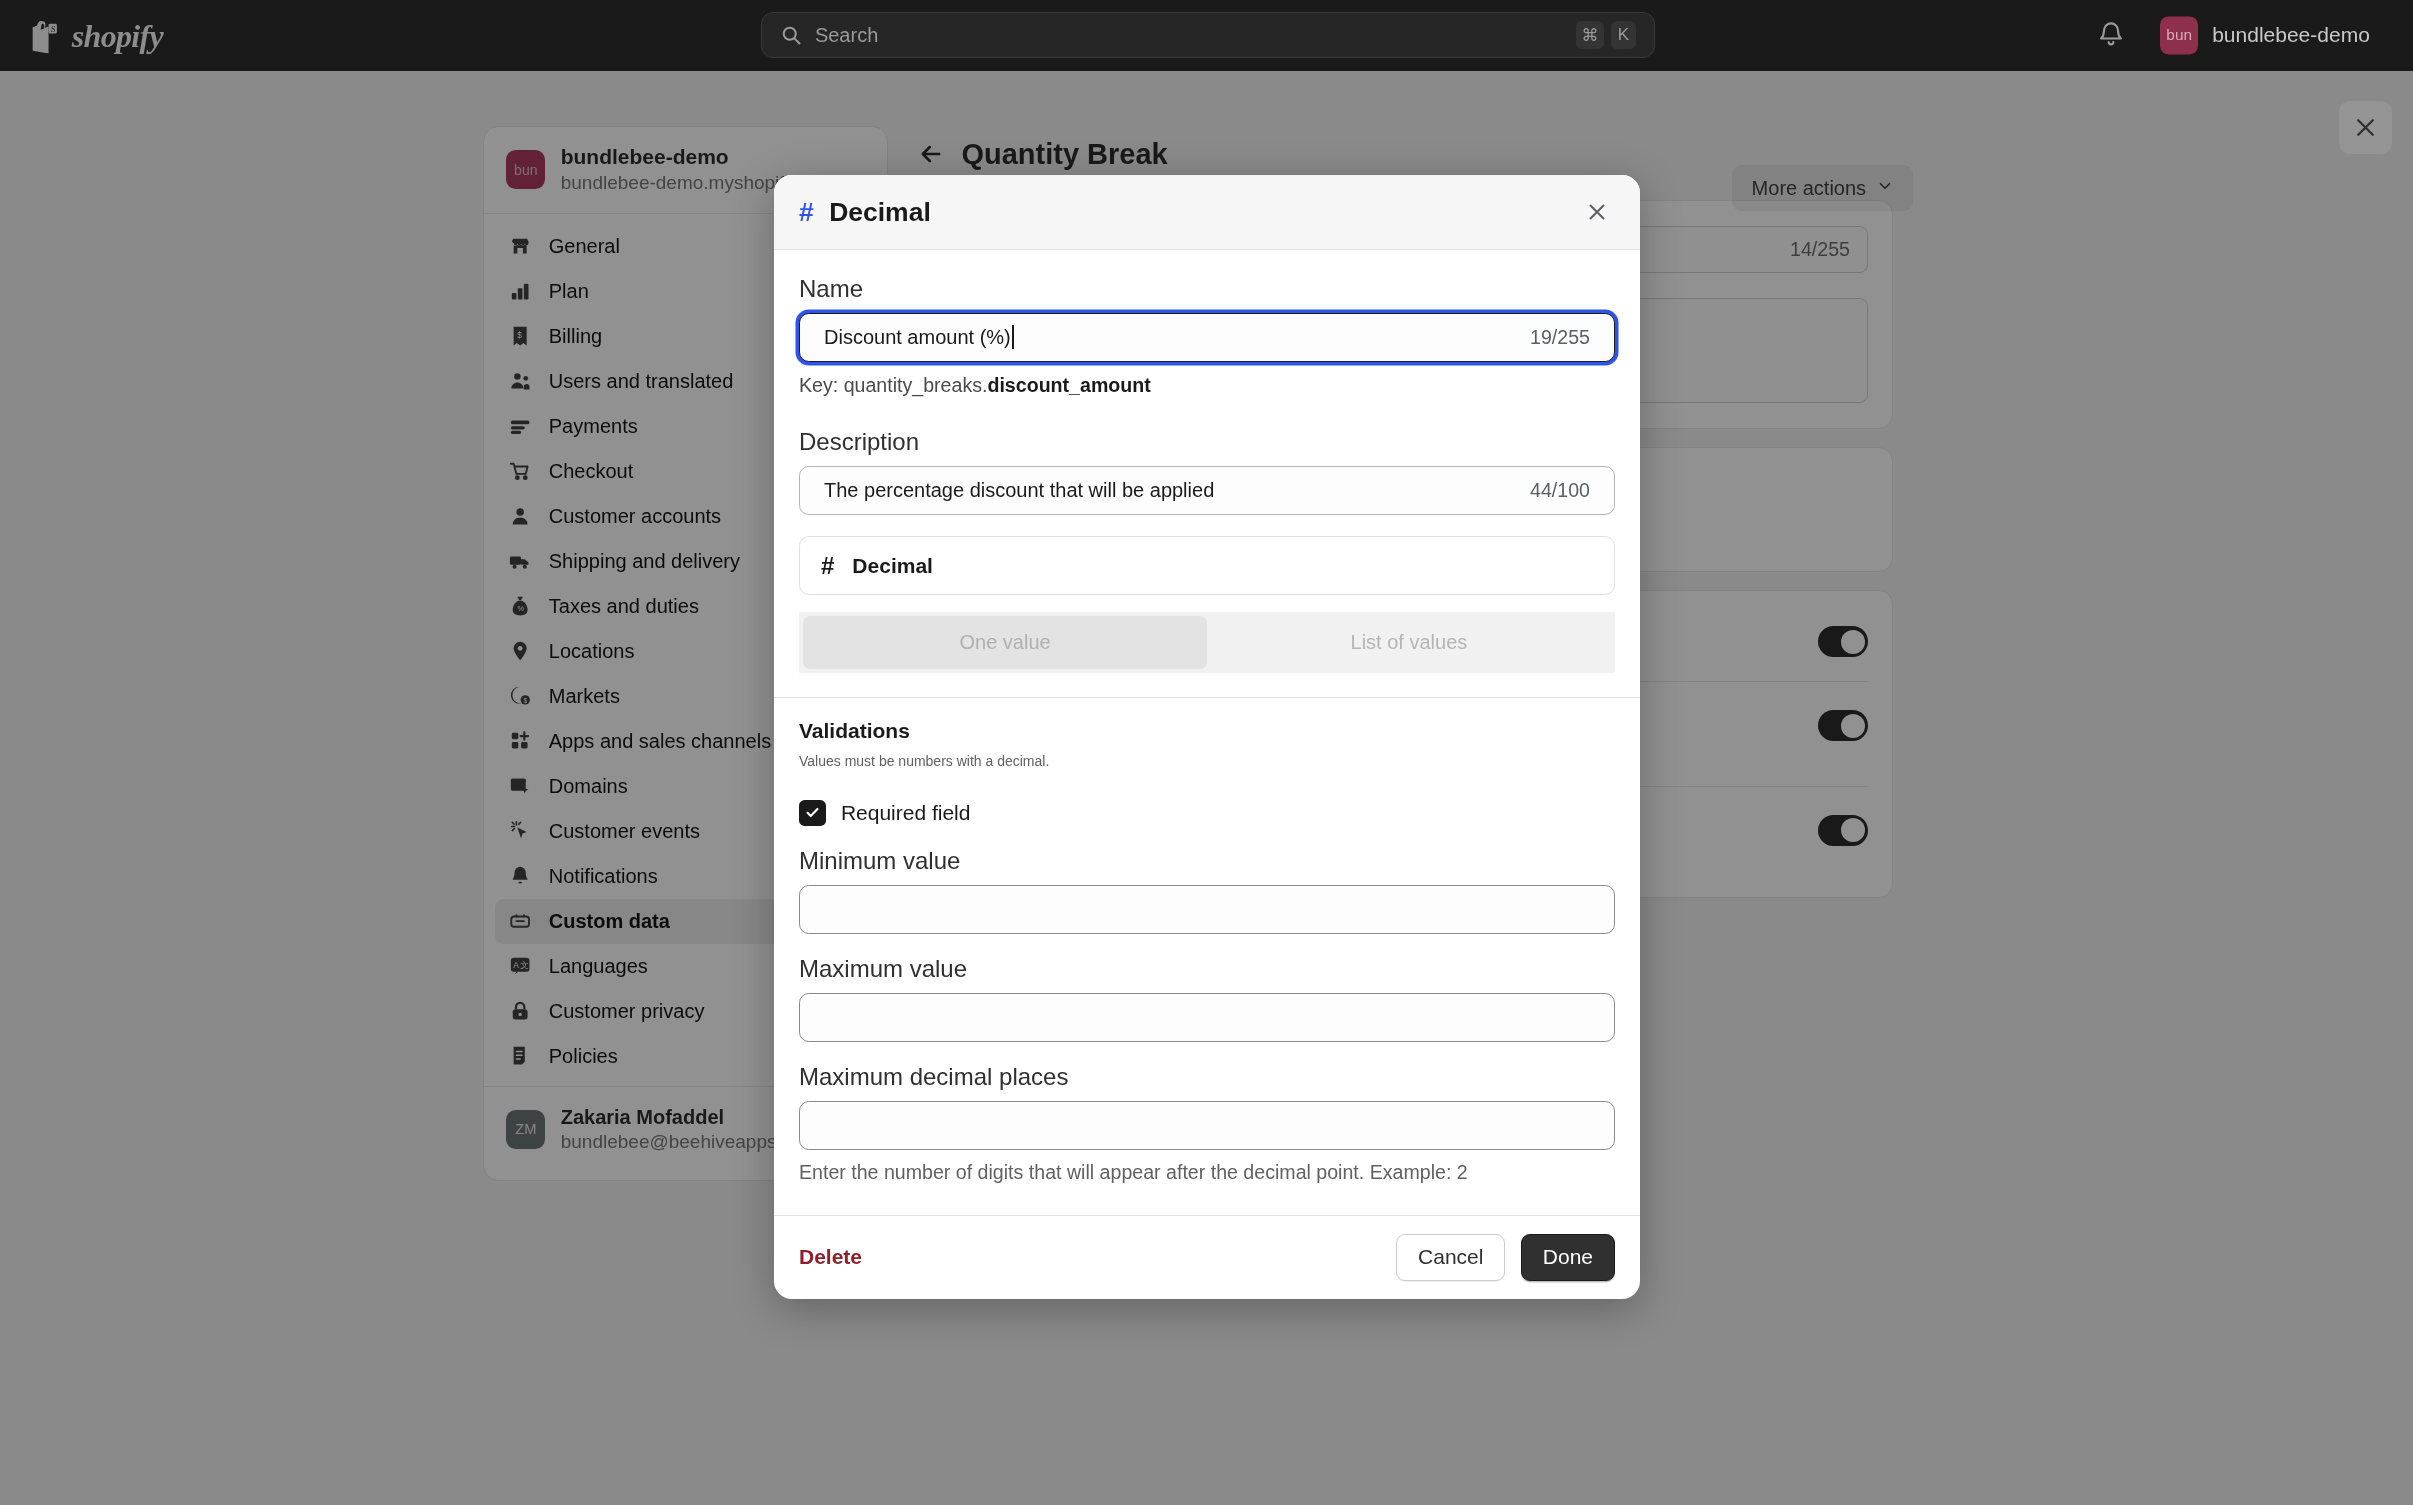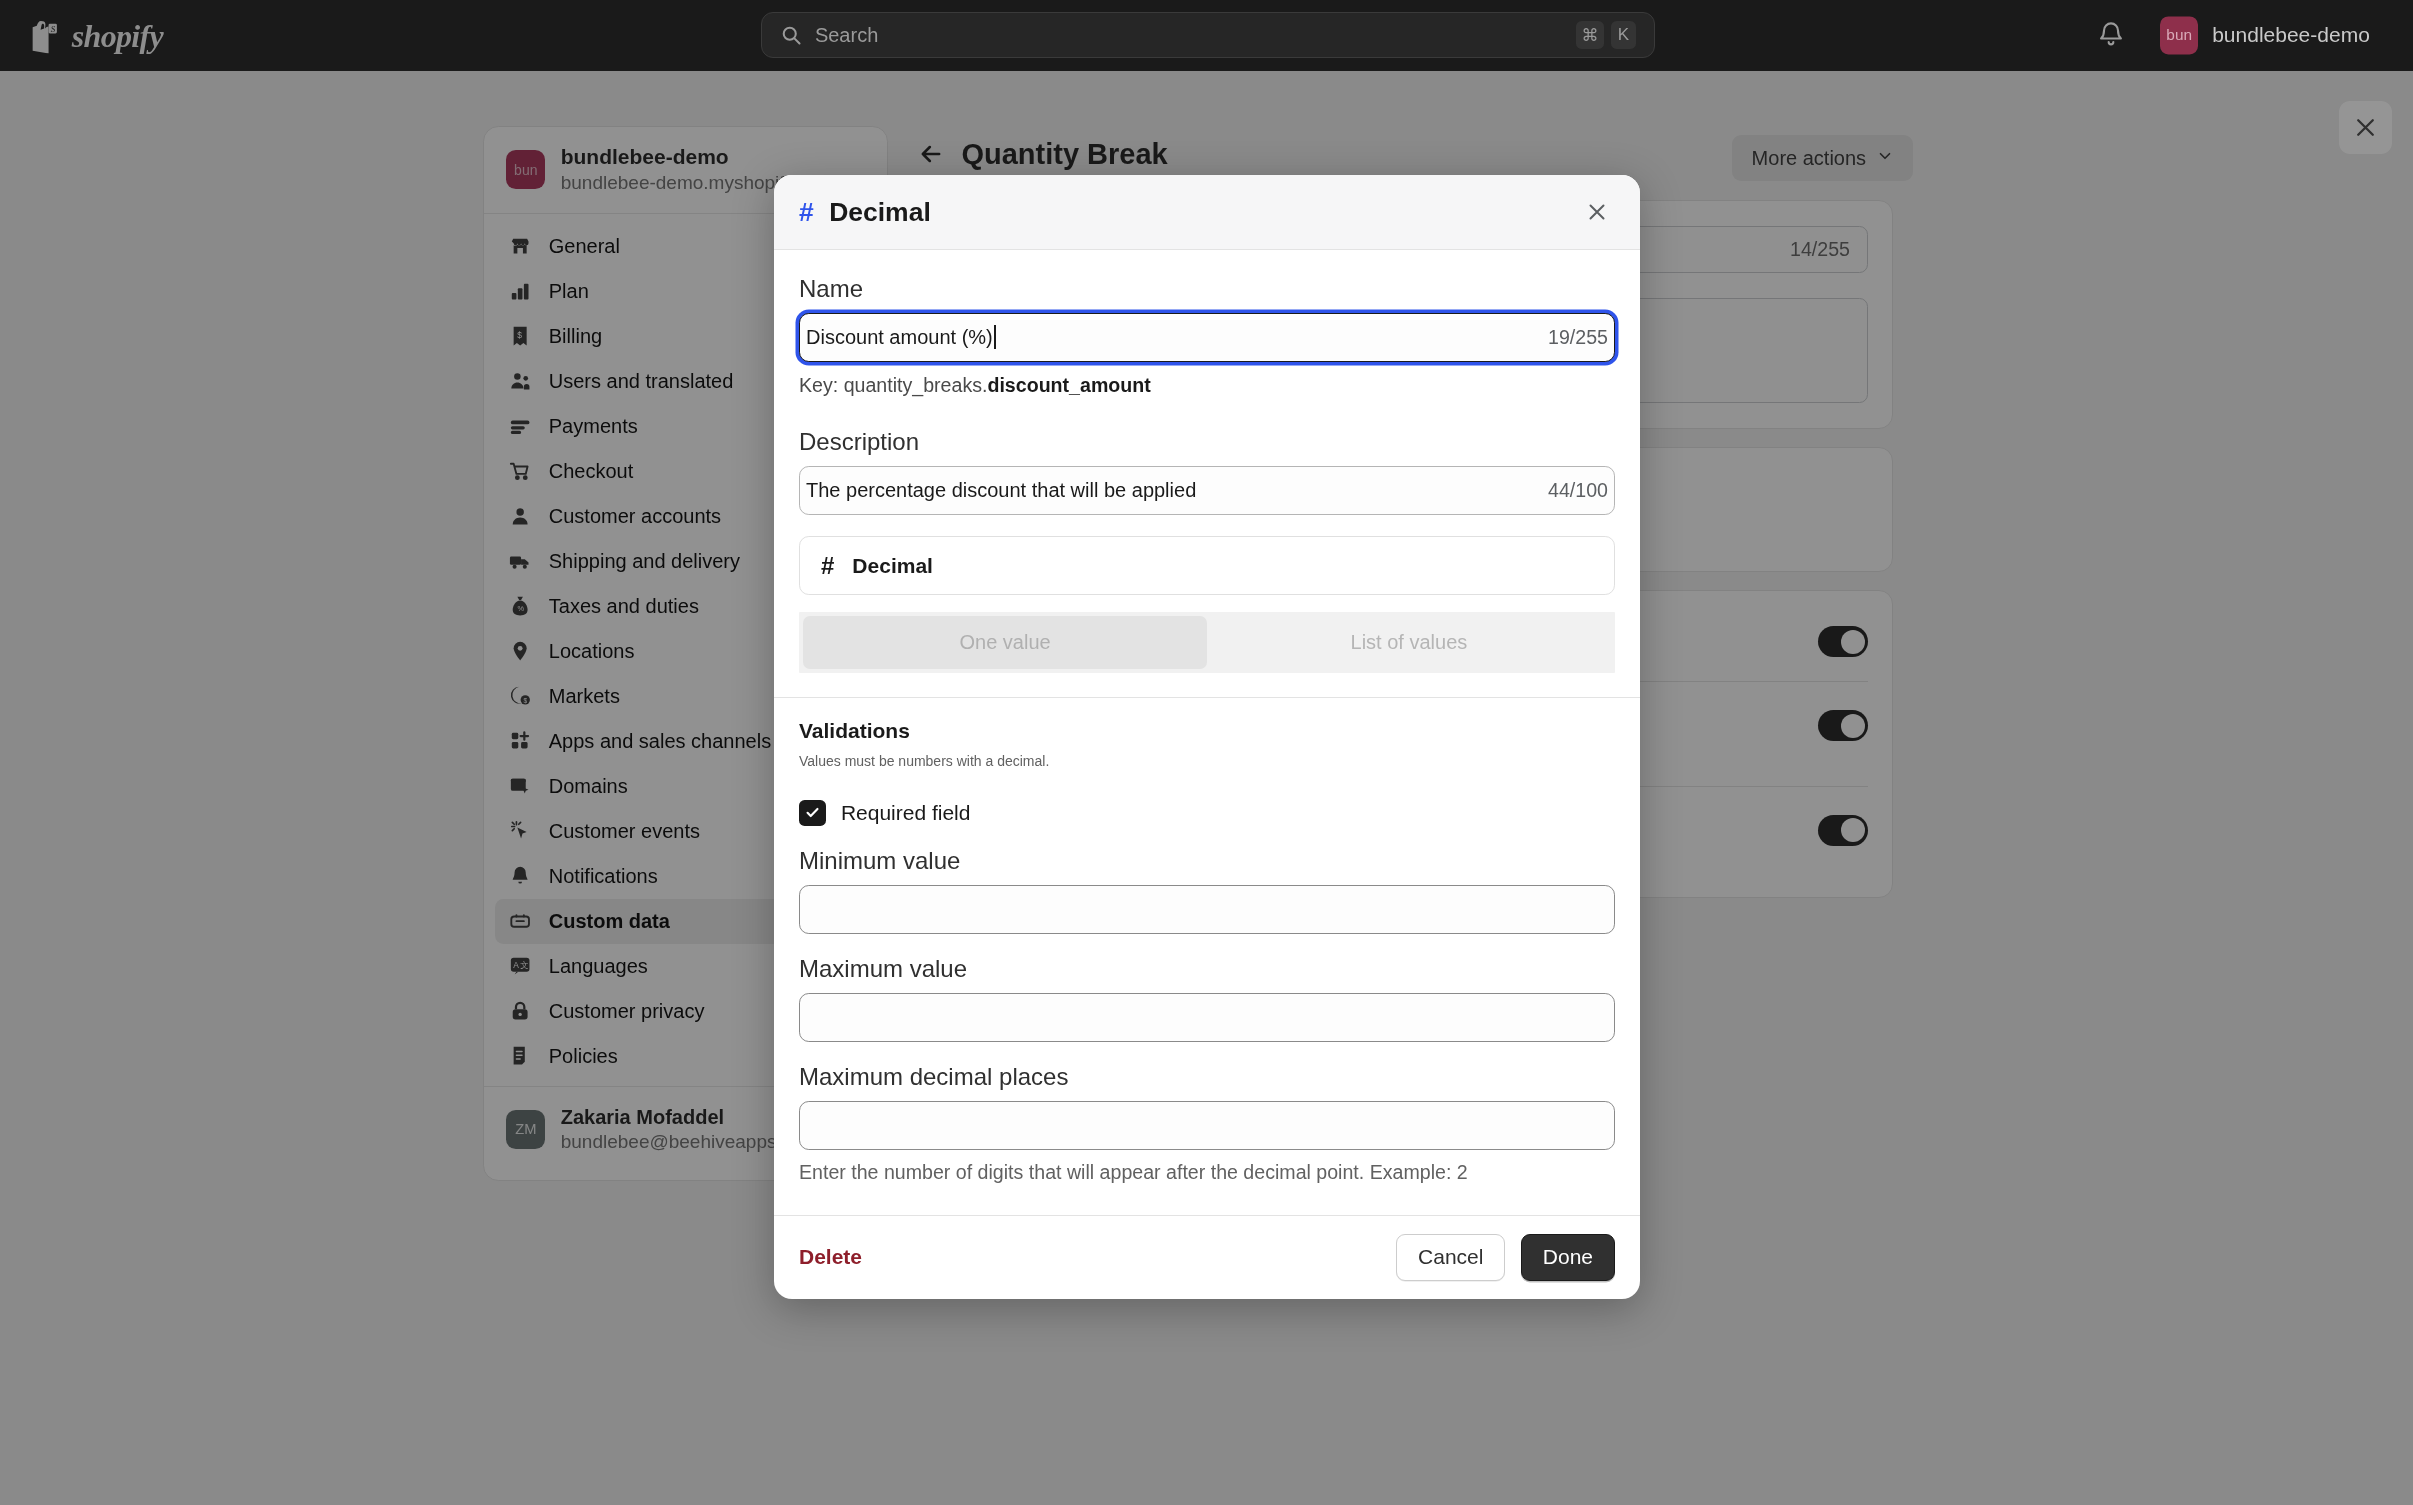--- a/index.html
+++ b/index.html
@@ -222,21 +222,21 @@
     margin-left: auto; width: 39px; height: 39px;
     display: flex; align-items: center; justify-content: center;
     border-radius: 7px;
   }
   .modal-body { padding: 25px 25px 7px 25px; }
   .flabel { font-size: 24px; color: #303030; margin-bottom: 9.8px; }
   .field {
     position: relative;
     height: 49px; border: 0.7px solid #8a8a8a; border-radius: 9.8px;
     background: #fdfdfd;
-    display: flex; align-items: center; padding: 0 6px;
+    display: flex; align-items: center; padding: 0 24px;
   }
   .field.focused {
     border: 1.4px solid #1a1a1a;
     box-shadow: 0 0 0 3.5px #2f54eb;
   }
   .field-val { font-size: 20px; color: #1a1a1a; }
   .caret {
     display: inline-block; width: 1.4px; height: 24px;
     background: #1a1a1a; margin-left: 1.4px; vertical-align: -4.2px;
   }
@@ -603,21 +603,21 @@
         <div class="toggle-row">
           <span>
             <div class="tr-title">Translations</div>
             <div class="tr-sub">Entries can be translated into different languages</div>
           </span>
           <span class="switch"></span>
         </div>
       </div>
     </div>
 
-    <div class="more-actions" style="top:64px;">
+    <div class="more-actions" style="top:94px;">
       <span>More actions</span>
       <span>
         <svg width="18" height="18" viewBox="0 0 24 24" fill="none" stroke="#303030" stroke-width="2.2" stroke-linecap="round" stroke-linejoin="round">
             <path d="M6 9l6 6 6-6"></path>
           </svg>
       </span>
     </div>
   </div>
 
   <div class="scrim"></div>

